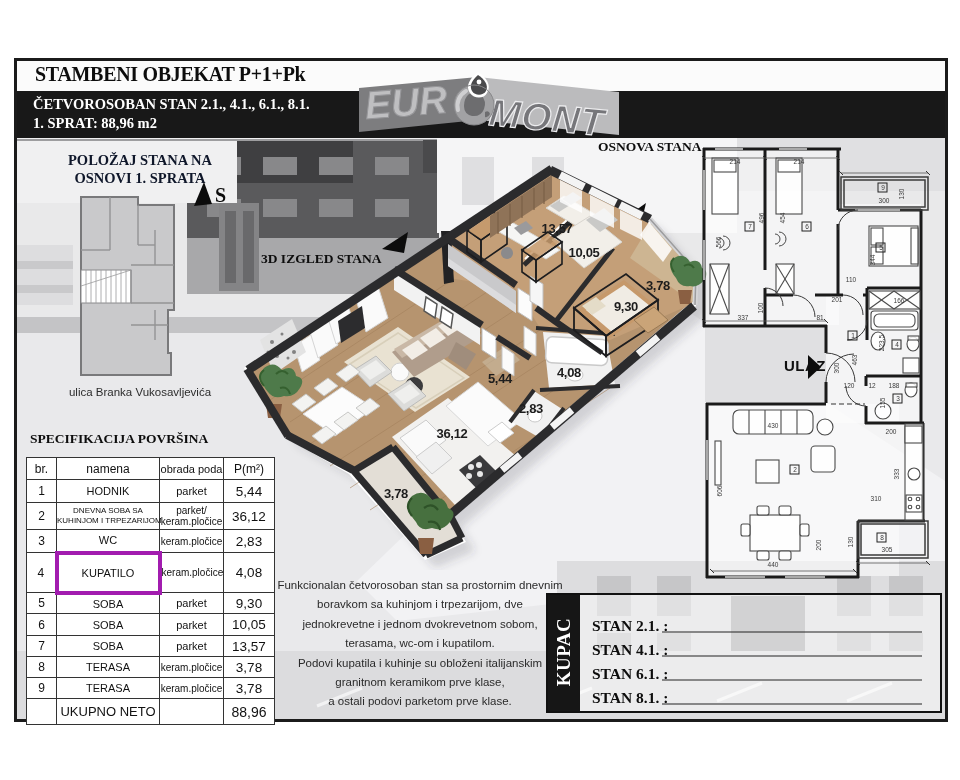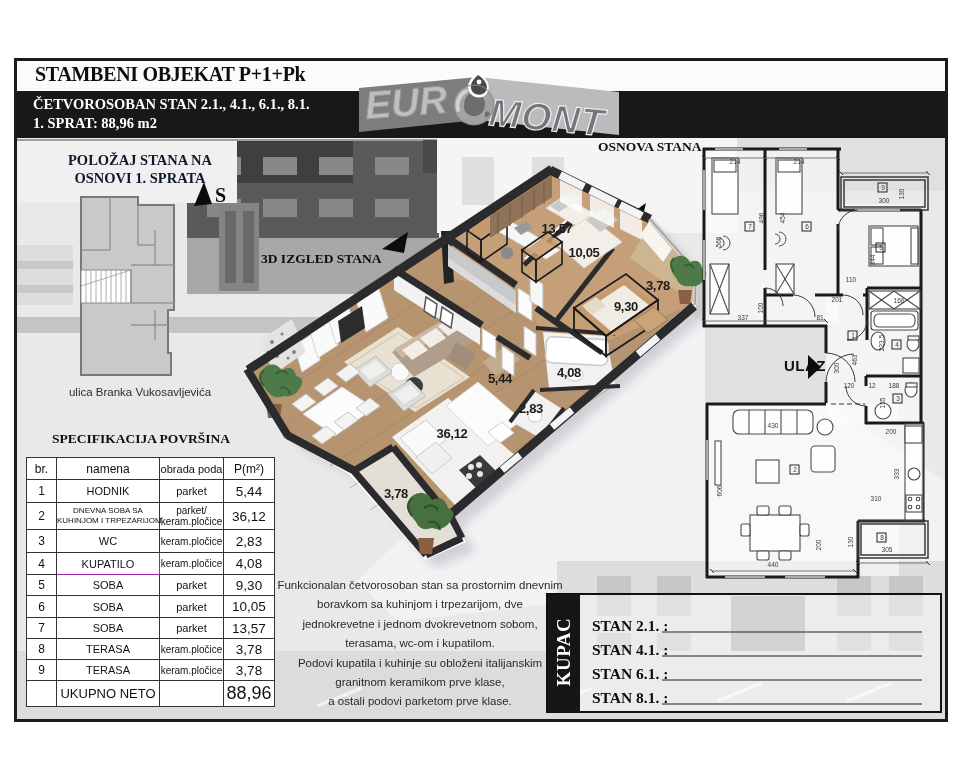--- a/index.html
+++ b/index.html
@@ -687,21 +687,21 @@
       <line x1="129" y1="179" x2="133" y2="183"></line>
     <line x1="144" y1="31" x2="148" y2="35"></line>
       <line x1="231" y1="31" x2="235" y2="35"></line>
     <line x1="161" y1="421" x2="165" y2="425"></line>
       <line x1="231" y1="421" x2="235" y2="425"></line>
     <line x1="15" y1="429" x2="19" y2="433"></line>
       <line x1="158" y1="429" x2="162" y2="433"></line>
   </g>
 </svg>
 
-<div class="abs" style="left:30px;top:431px;width:222px;text-align:center;font-family:'Liberation Serif',serif;font-weight:bold;font-size:13.5px;color:#0d0d0d;">SPECIFIKACIJA POVRŠINA</div>
+<div class="abs" style="left:30px;top:431px;width:222px;text-align:left;font-family:'Liberation Serif',serif;font-weight:bold;font-size:13.5px;color:#0d0d0d;">SPECIFIKACIJA POVRŠINA</div>
 
 <table class="abs" style="left:26px;top:457px;width:248px;table-layout:fixed;border-collapse:collapse;background:#ffffff;font-size:11px;color:#111;text-align:center;" cellspacing="0" cellpadding="0">
   <tbody>
       <tr style="height:22px;">
         <td style="border:1px solid #333;width:29px;padding:0;font-size:12px;">br.</td>
         <td style="border:1px solid #333;width:102px;padding:0;font-size:12px;">namena</td>
         <td style="border:1px solid #333;width:63px;padding:0;font-size:11px;">obrada poda</td>
         <td style="border:1px solid #333;width:50px;padding:0;font-size:12px;">P(m²)</td>
       </tr>
   <tr style="height:23px;">
@@ -717,21 +717,21 @@
         <td style="border:1px solid #333;padding:0;font-size:13.5px;">36,12</td>
       </tr>
   <tr style="height:23px;">
         <td style="border:1px solid #333;padding:0;font-size:12px;">3</td>
         <td style="border:1px solid #333;padding:0;">WC</td>
         <td style="border:1px solid #333;padding:0;font-size:10px;">keram.pločice</td>
         <td style="border:1px solid #333;padding:0;font-size:13.5px;">2,83</td>
       </tr>
   <tr style="height:22px;">
         <td style="border:1px solid #333;padding:0;font-size:12px;">4</td>
-        <td style="border:1px solid #a21caf;padding:4px;">KUPATILO</td>
+        <td style="border:4px solid #a21caf;padding:12px;">KUPATILO</td>
         <td style="border:1px solid #333;padding:0;font-size:10px;">keram.pločice</td>
         <td style="border:1px solid #333;padding:0;font-size:13.5px;">4,08</td>
       </tr>
   <tr style="height:21px;">
         <td style="border:1px solid #333;padding:0;font-size:12px;">5</td>
         <td style="border:1px solid #333;padding:0;">SOBA</td>
         <td style="border:1px solid #333;padding:0;">parket</td>
         <td style="border:1px solid #333;padding:0;font-size:13.5px;">9,30</td>
       </tr>
   <tr style="height:22px;">
@@ -755,21 +755,21 @@
   <tr style="height:21px;">
         <td style="border:1px solid #333;padding:0;font-size:12px;">9</td>
         <td style="border:1px solid #333;padding:0;">TERASA</td>
         <td style="border:1px solid #333;padding:0;font-size:10px;">keram.pločice</td>
         <td style="border:1px solid #333;padding:0;font-size:13.5px;">3,78</td>
       </tr>
   <tr style="height:26px;margin-left:38px;">
         <td style="border:1px solid #333;padding:0;"></td>
         <td style="border:1px solid #333;padding:0;font-size:13px;white-space:nowrap;">UKUPNO NETO</td>
         <td style="border:1px solid #333;padding:0;"></td>
-        <td style="border:1px solid #333;padding:0;font-size:18px;">88,96</td>
+        <td style="border:1px solid #333;padding:0;font-size:14px;">88,96</td>
       </tr>
 </tbody>
   </table>
 
 <div class="abs" style="left:265px;top:576px;width:310px;text-align:center;font-size:11.5px;line-height:19.4px;color:#2a2a2a;white-space:nowrap;">Funkcionalan četvorosoban stan sa prostornim dnevnim<br>boravkom sa kuhinjom i trpezarijom, dve<br>jednokrevetne i jednom dvokrevetnom sobom,<br>terasama, wc-om i kupatilom.<br>Podovi kupatila i kuhinje su obloženi italijanskim<br>granitnom keramikom prve klase,<br>a ostali podovi parketom prve klase.</div>
 
 <div class="abs" style="left:546px;top:593px;width:392px;height:116px;border:2px solid #111;background:rgba(255,255,255,0.45);">
   <div class="abs" style="left:0;top:0;width:32px;height:116px;background:#161616;"></div>
   <div class="abs" style="left:-43px;top:46px;width:118px;text-align:center;transform:rotate(-90deg);font-family:'Liberation Serif',serif;font-weight:bold;font-size:19px;color:#ffffff;letter-spacing:0.5px;">KUPAC</div>
   <div class="abs" style="left:44px;top:19px;font-family:'Liberation Serif',serif;font-weight:bold;font-size:15.5px;color:#0d0d0d;line-height:24px;">

